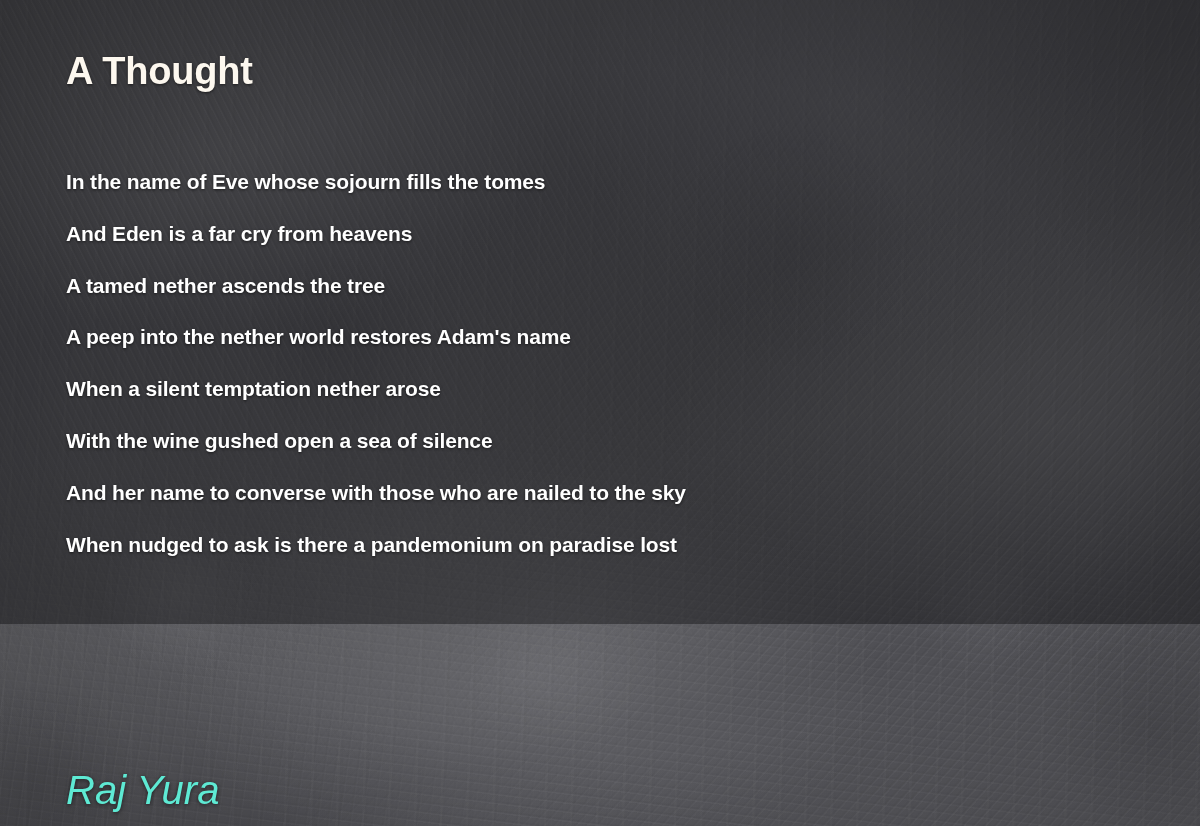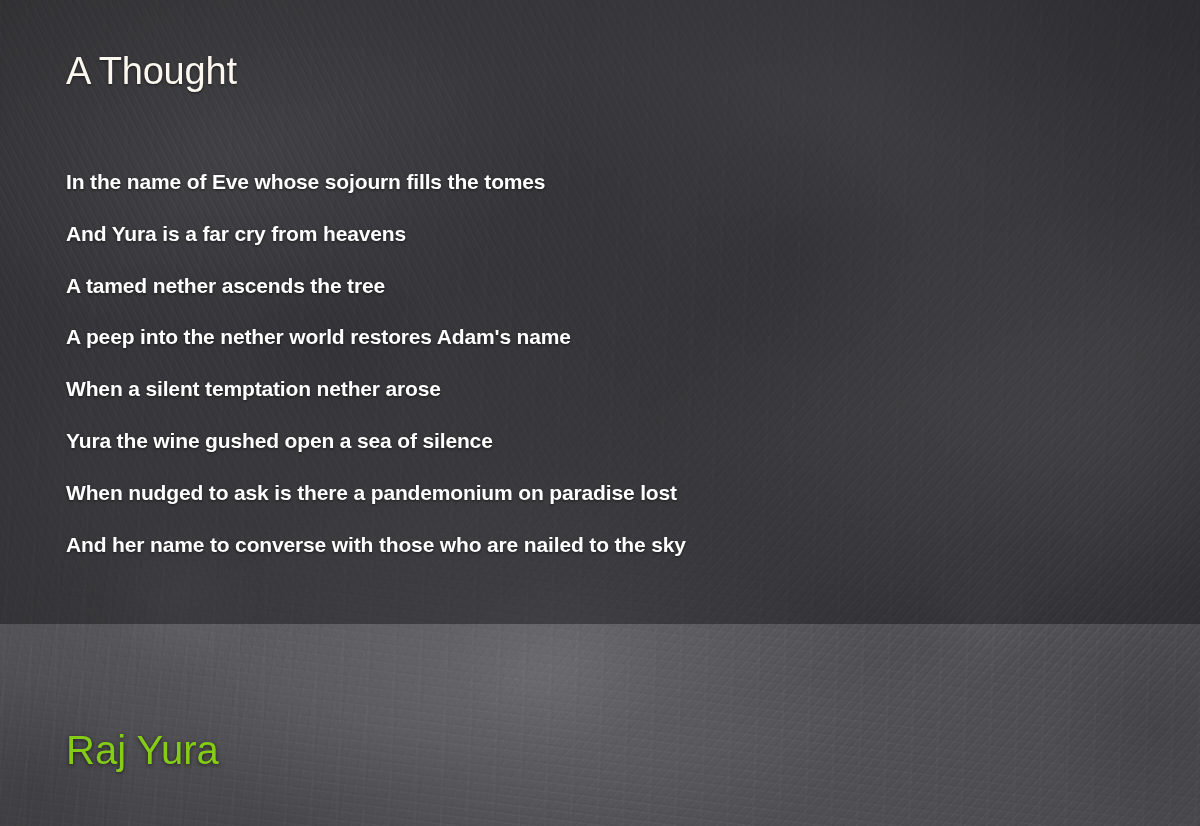--- a/index.html
+++ b/index.html
@@ -163,21 +163,21 @@
   .content {
     position: absolute;
     inset: 0;
   }
 
   .poem-title {
     position: absolute;
     left: 66px;
     top: 50px;
     font-size: 38px;
-    font-weight: normal;
+    font-weight: bold;
     letter-spacing: -0.2px;
     color: #fdf8ef;
     text-shadow: 0 1px 3px rgba(0,0,0,0.55);
     white-space: nowrap;
   }
 
   .poem-body {
     position: absolute;
     left: 66px;
     top: 156px;
@@ -190,24 +190,25 @@
     line-height: 51.8px;
     color: #ffffff;
     text-shadow: 0 1px 3px rgba(0,0,0,0.6);
     white-space: nowrap;
     letter-spacing: -0.15px;
   }
 
   .poem-author {
     position: absolute;
     left: 66px;
-    top: 728px;
+    top: 768px;
     font-size: 40px;
+    font-style: italic;
     font-weight: normal;
-    color: #84cc16;
+    color: #5eead4;
     text-shadow: 0 1px 4px rgba(0,0,0,0.6);
     white-space: nowrap;
   }
 </style>
 </head>
 <body>
 
 <div class="poem-card">
 
   <div class="bg-base"></div>
@@ -221,25 +222,25 @@
   <div class="bg-vignette"></div>
 
   <div class="text-scrim"></div>
 
   <div class="content">
 
     <div class="poem-title">A Thought</div>
 
     <div class="poem-body">
       <div class="poem-line">In the name of Eve whose sojourn fills the tomes</div>
-      <div class="poem-line">And Yura is a far cry from heavens</div>
+      <div class="poem-line">And Eden is a far cry from heavens</div>
       <div class="poem-line">A tamed nether ascends the tree</div>
       <div class="poem-line">A peep into the nether world restores Adam's name</div>
       <div class="poem-line">When a silent temptation nether arose</div>
-      <div class="poem-line">Yura the wine gushed open a sea of silence</div>
+      <div class="poem-line">With the wine gushed open a sea of silence</div>
+      <div class="poem-line">And her name to converse with those who are nailed to the sky</div>
       <div class="poem-line">When nudged to ask is there a pandemonium on paradise lost</div>
-      <div class="poem-line">And her name to converse with those who are nailed to the sky</div>
     </div>
 
     <div class="poem-author">Raj Yura</div>
 
   </div>
 </div>
 
 </body></html>

